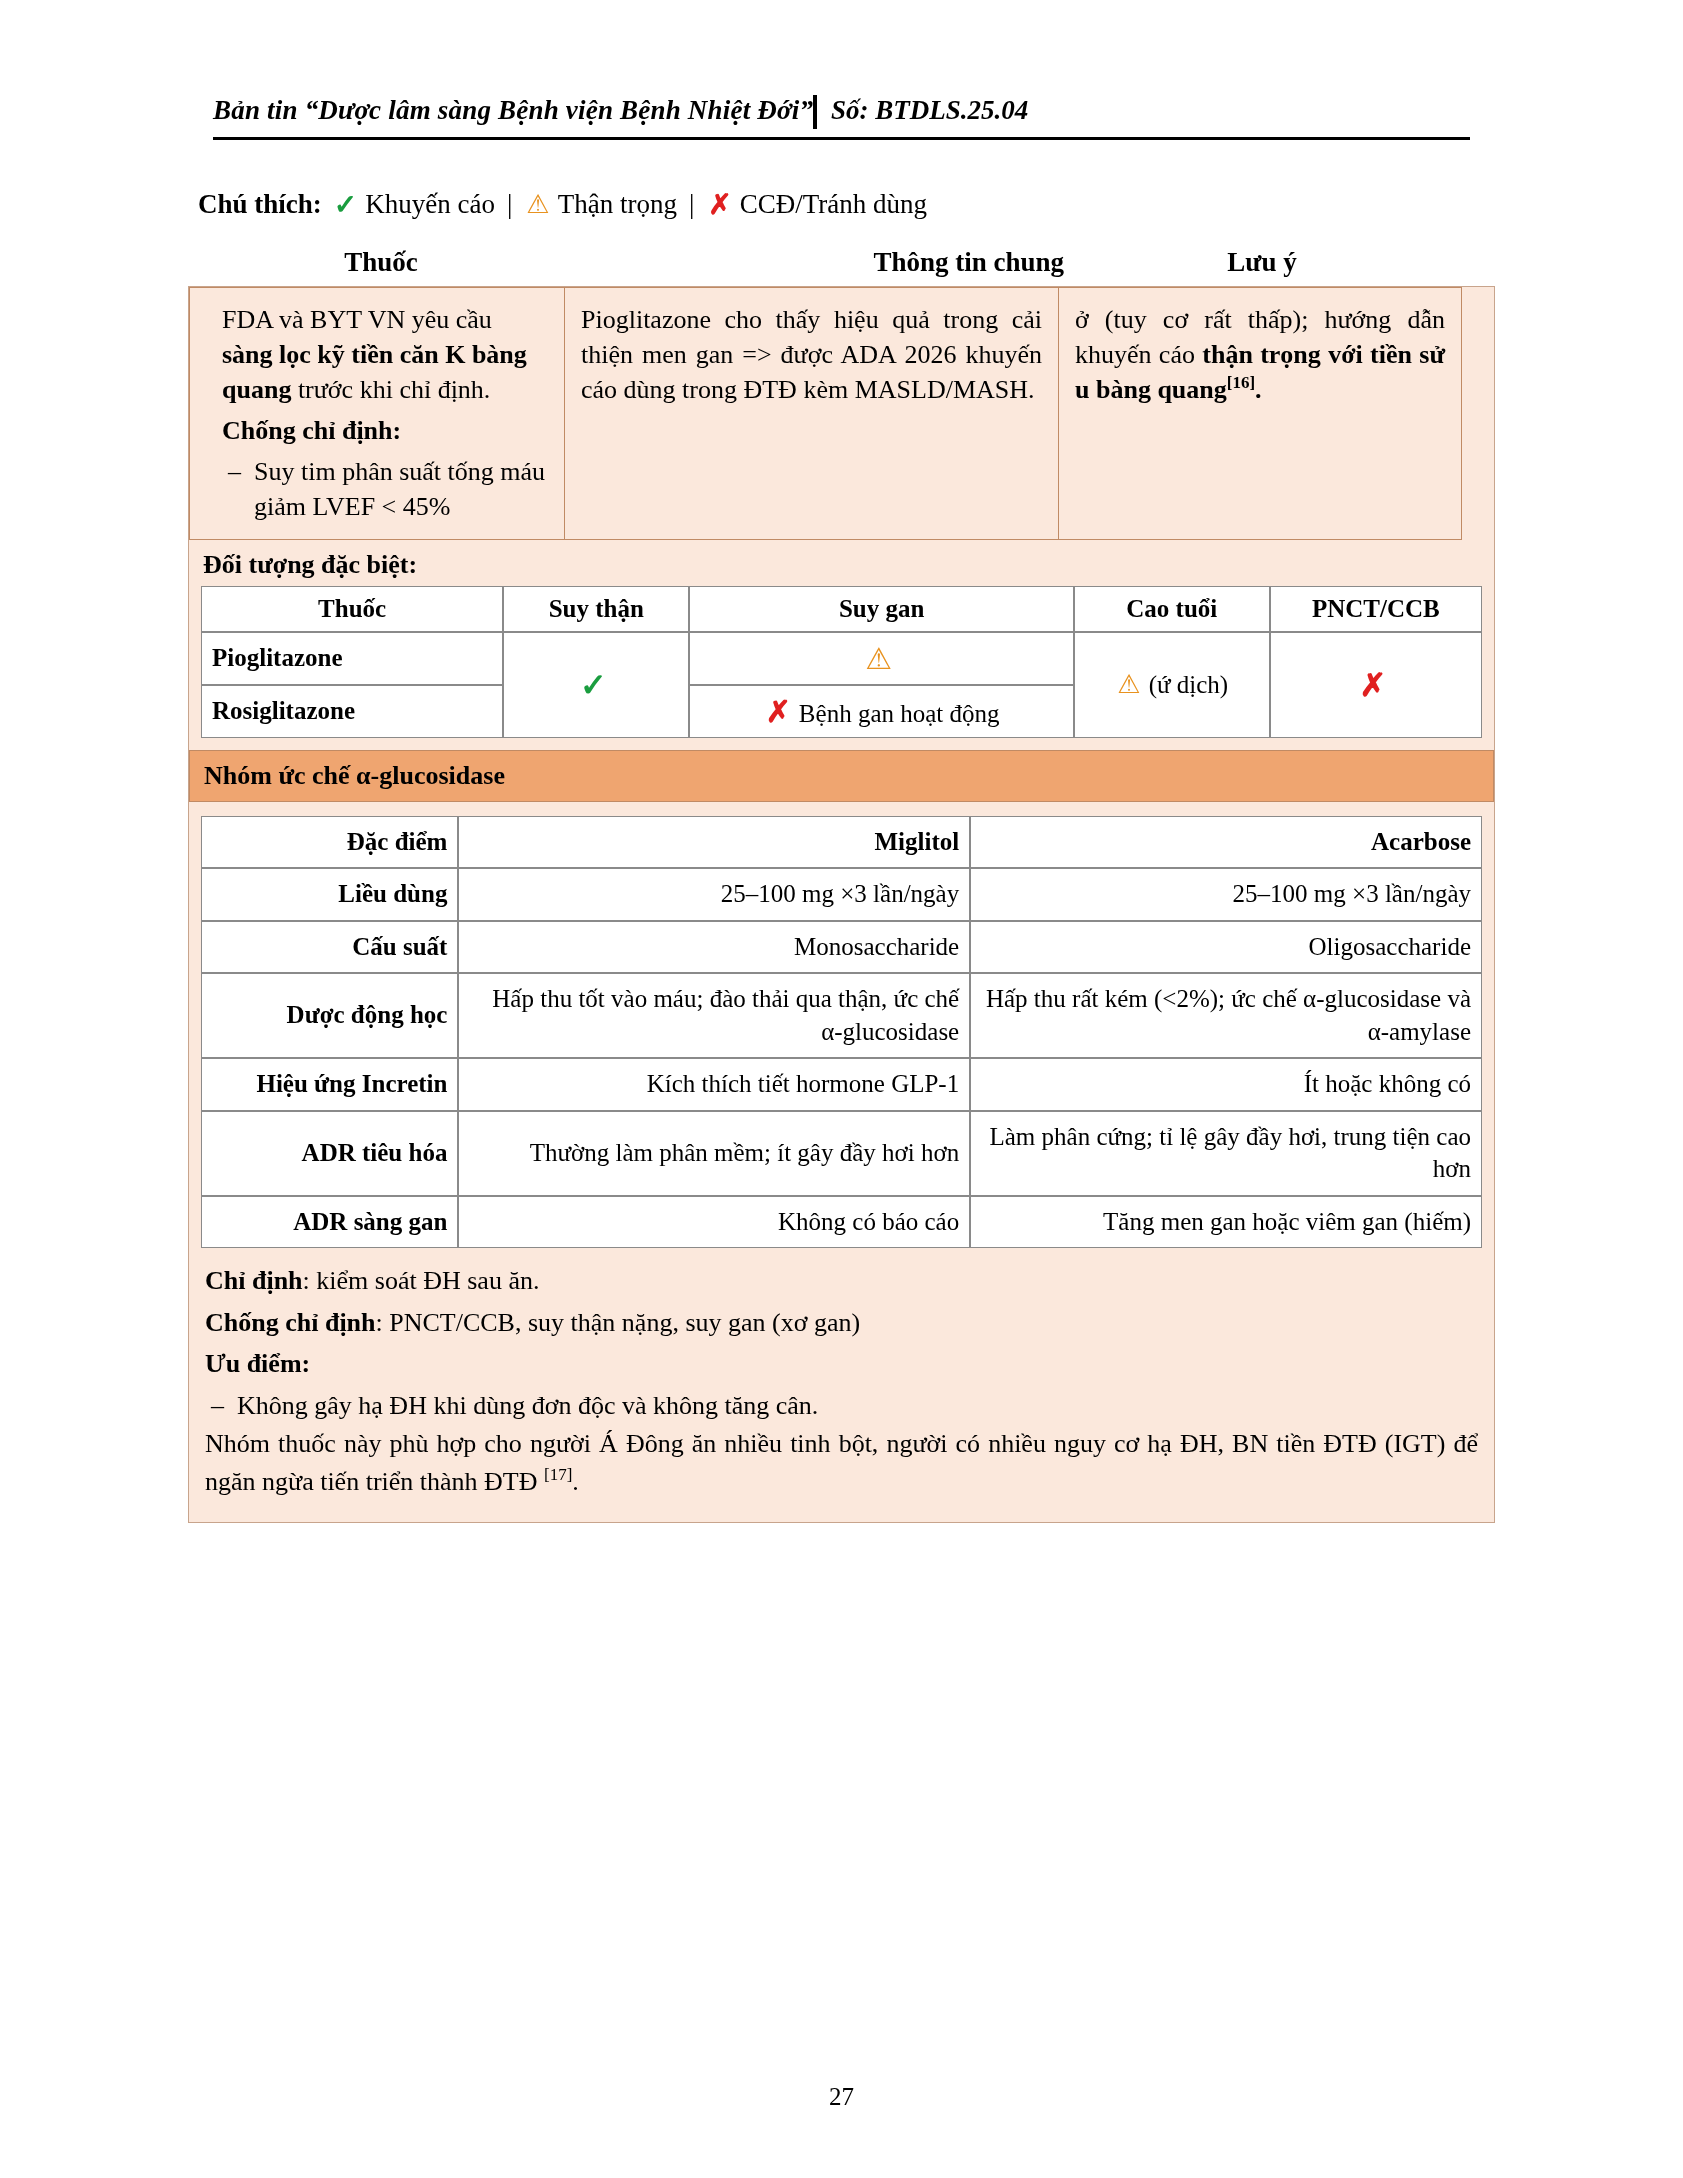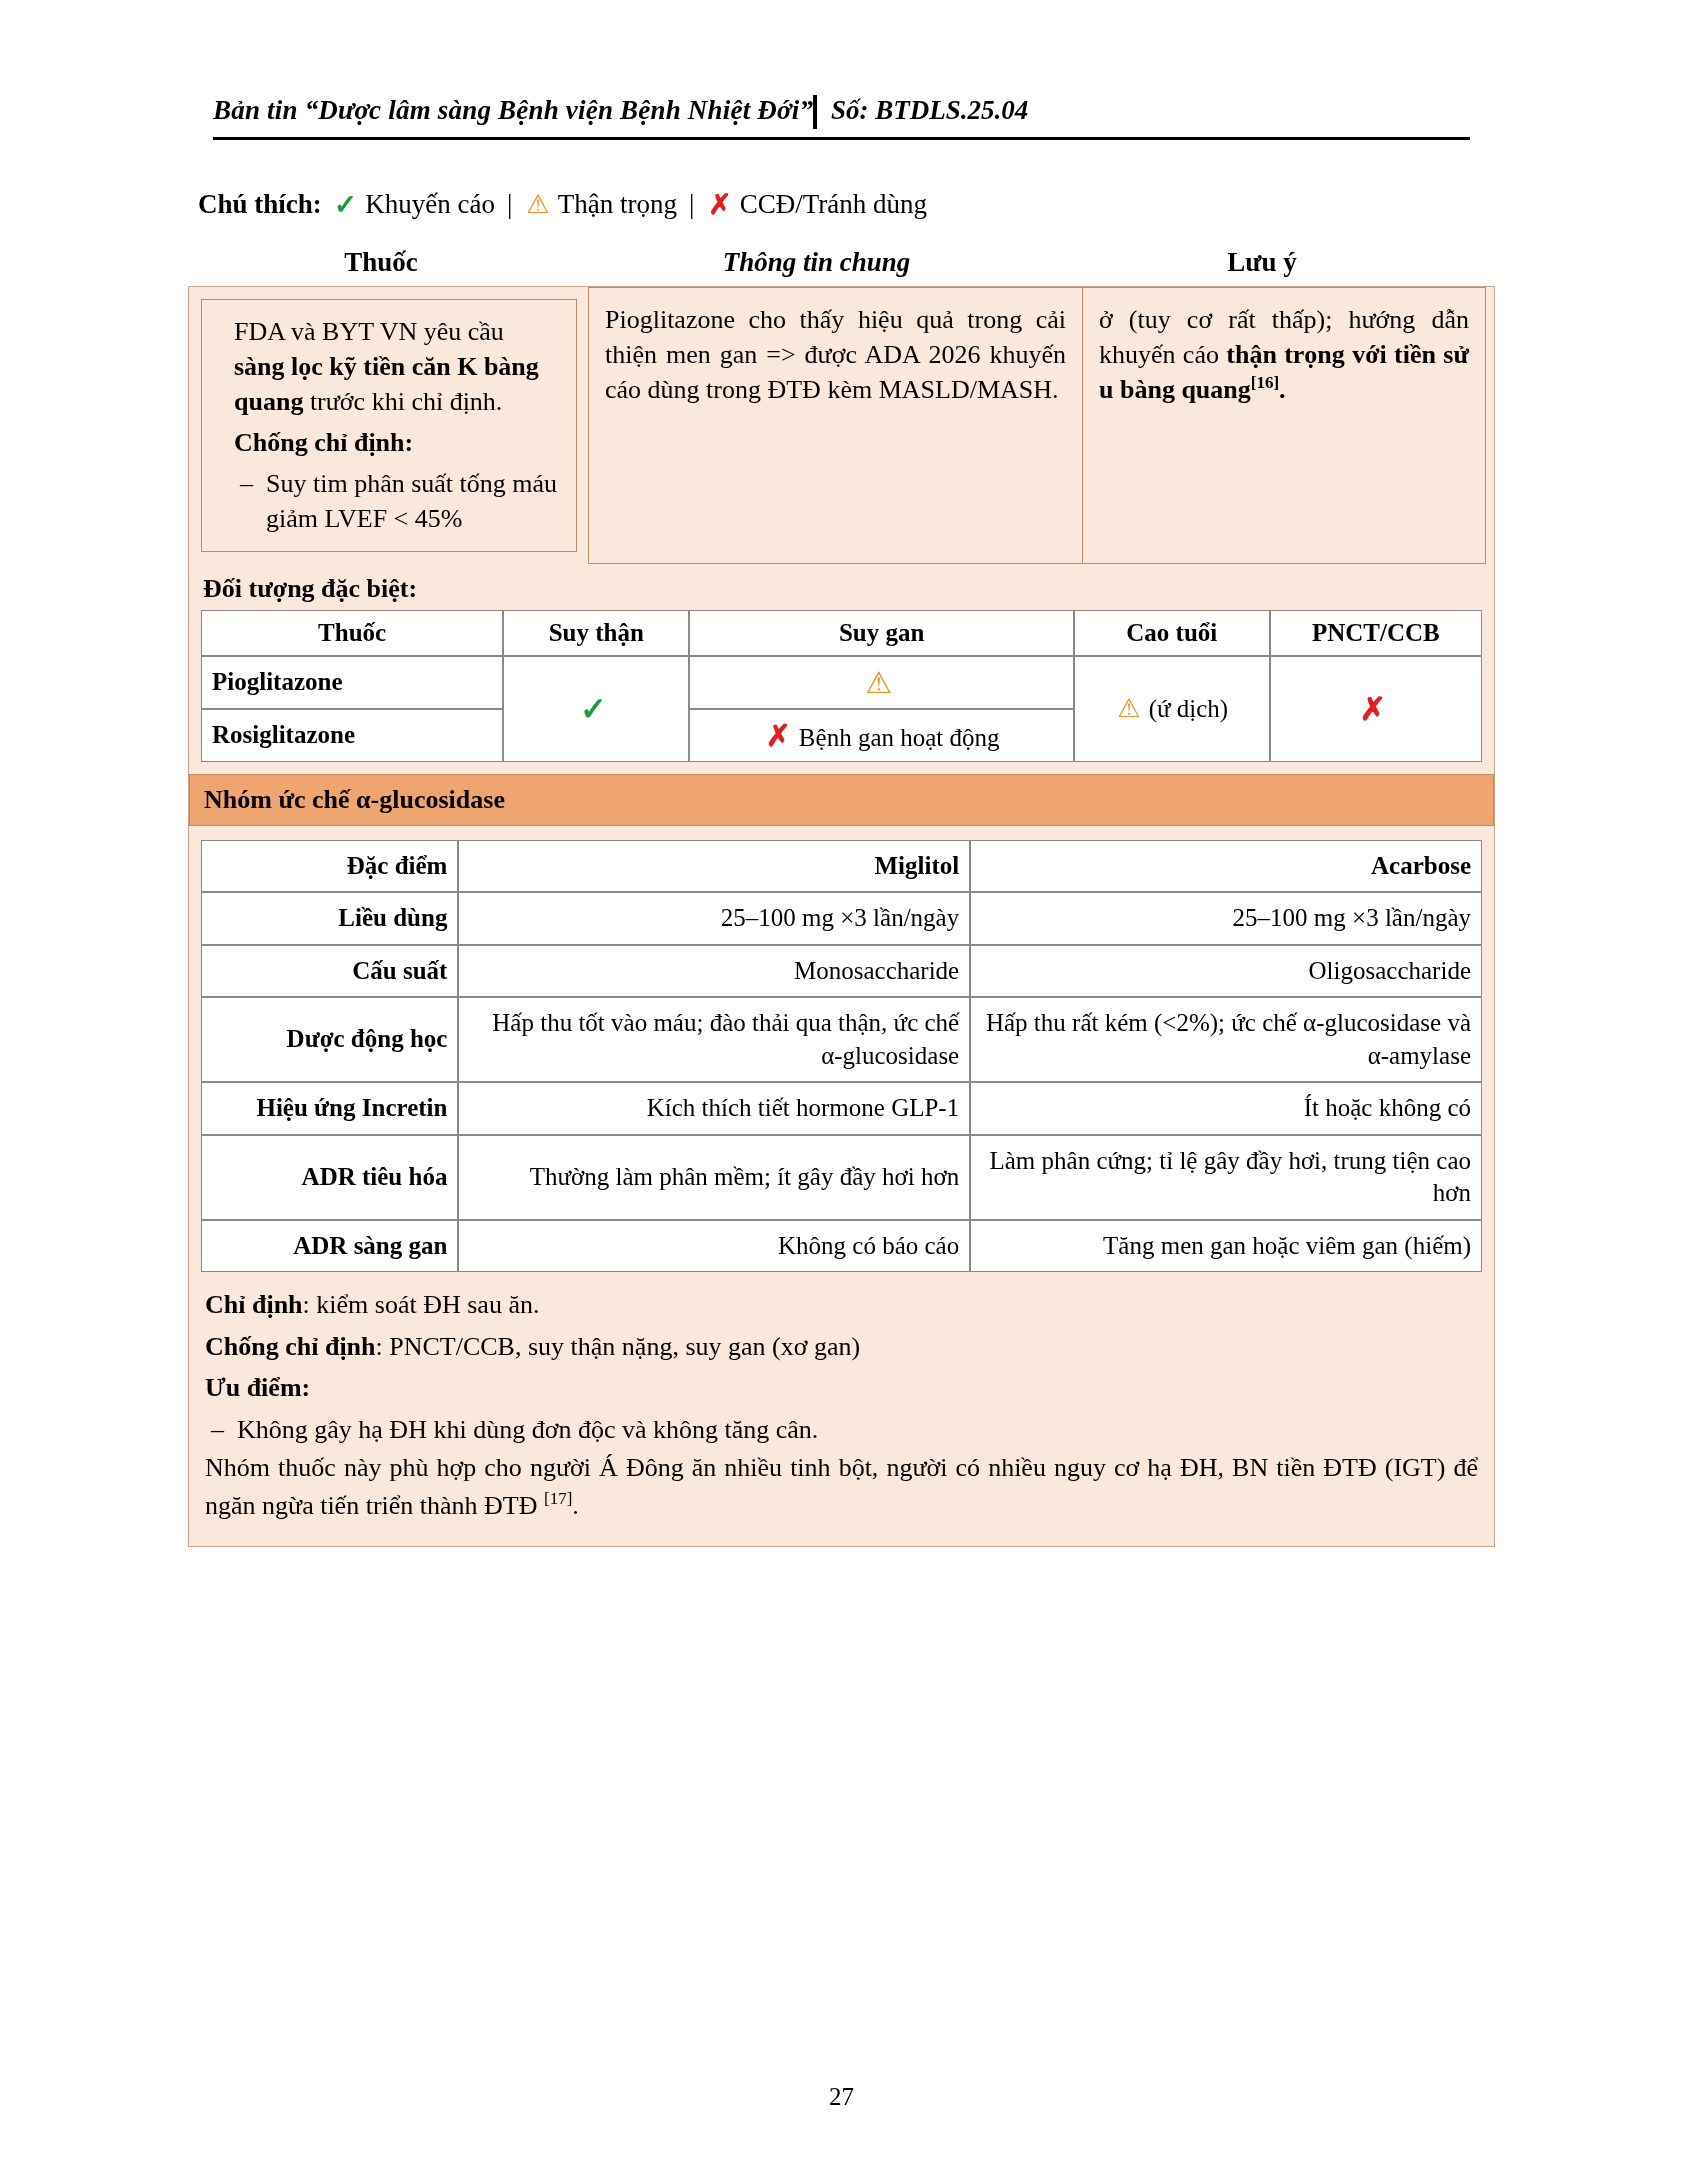--- a/index.html
+++ b/index.html
@@ -63,21 +63,21 @@
   .legend-sep { margin: 0 12px; color: #000; }
 
   
   .col-heads {
     margin: 26px 188px 0 193px;
     display: flex;
     font-weight: bold;
     font-size: 27px;
   }
   .col-heads .c1 { width: 376px; text-align: center; }
-  .col-heads .c2 { width: 495px; text-align: center; font-style: italic; }
+  .col-heads .c2 { width: 495px; text-align: right; }
   .col-heads .c3 { width: 396px; text-align: center; }
 
   
   .block {
     margin: 8px 188px 0 188px;
     border: 1px solid #c8a48c;
     background: #fbe8dc;
     box-sizing: border-box;
   }
 
@@ -86,21 +86,21 @@
     padding: 0;
   }
   .three-col .cell {
     border: 1px solid #c08a64;
     background: #fbe8dc;
     padding: 14px 16px 14px 16px;
     box-sizing: border-box;
     font-size: 26px;
     line-height: 1.35;
   }
-  .three-col .cell.c1 { width: 376px; margin: 12px; padding-left: 32px; }
+  .three-col .cell.c1 { width: 376px; margin: 0; padding-left: 32px; }
   .three-col .cell.c2 { width: 495px; margin-left: -1px; text-align: justify; }
   .three-col .cell.c3 { width: 404px; margin-left: -1px; text-align: justify; }
 
   .cell p { margin: 0 0 6px 0; }
   .dash-item {
     display: flex;
     margin: 4px 0 0 6px;
   }
   .dash-item .dash { width: 26px; flex: 0 0 26px; }
   .dash-item .txt { flex: 1; }

